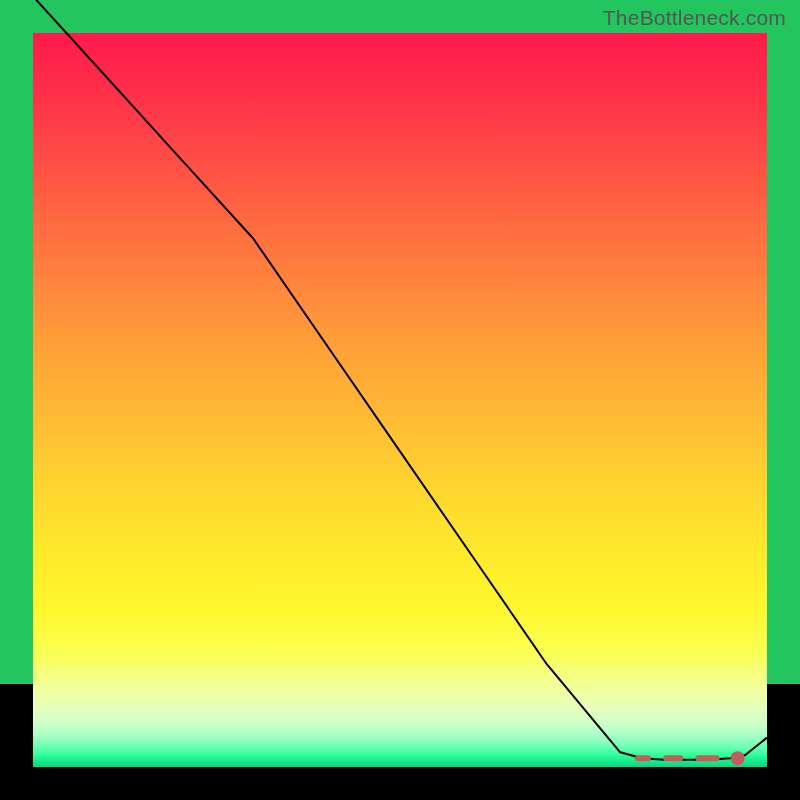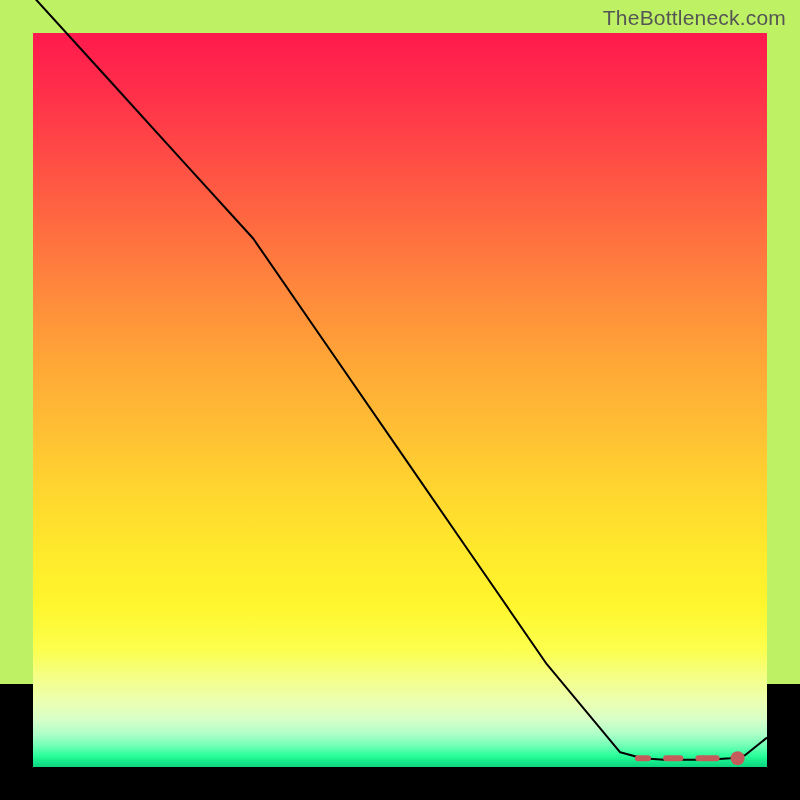--- a/index.html
+++ b/index.html
@@ -8,21 +8,21 @@
     width: 800px;
     height: 800px;
     overflow: hidden;
     background: #000;
     font-family: Arial, Helvetica, sans-serif;
   }
   .frame {
     position: relative;
     width: 800px;
     height: 684px;
-    background: #bef264;
+    background: #22c55e;
   }
   .watermark {
     position: absolute;
     top: 6px;
     right: 14px;
     color: #555;
     font-size: 21px;
     font-weight: 500;
     letter-spacing: 0.2px;
     user-select: none;

